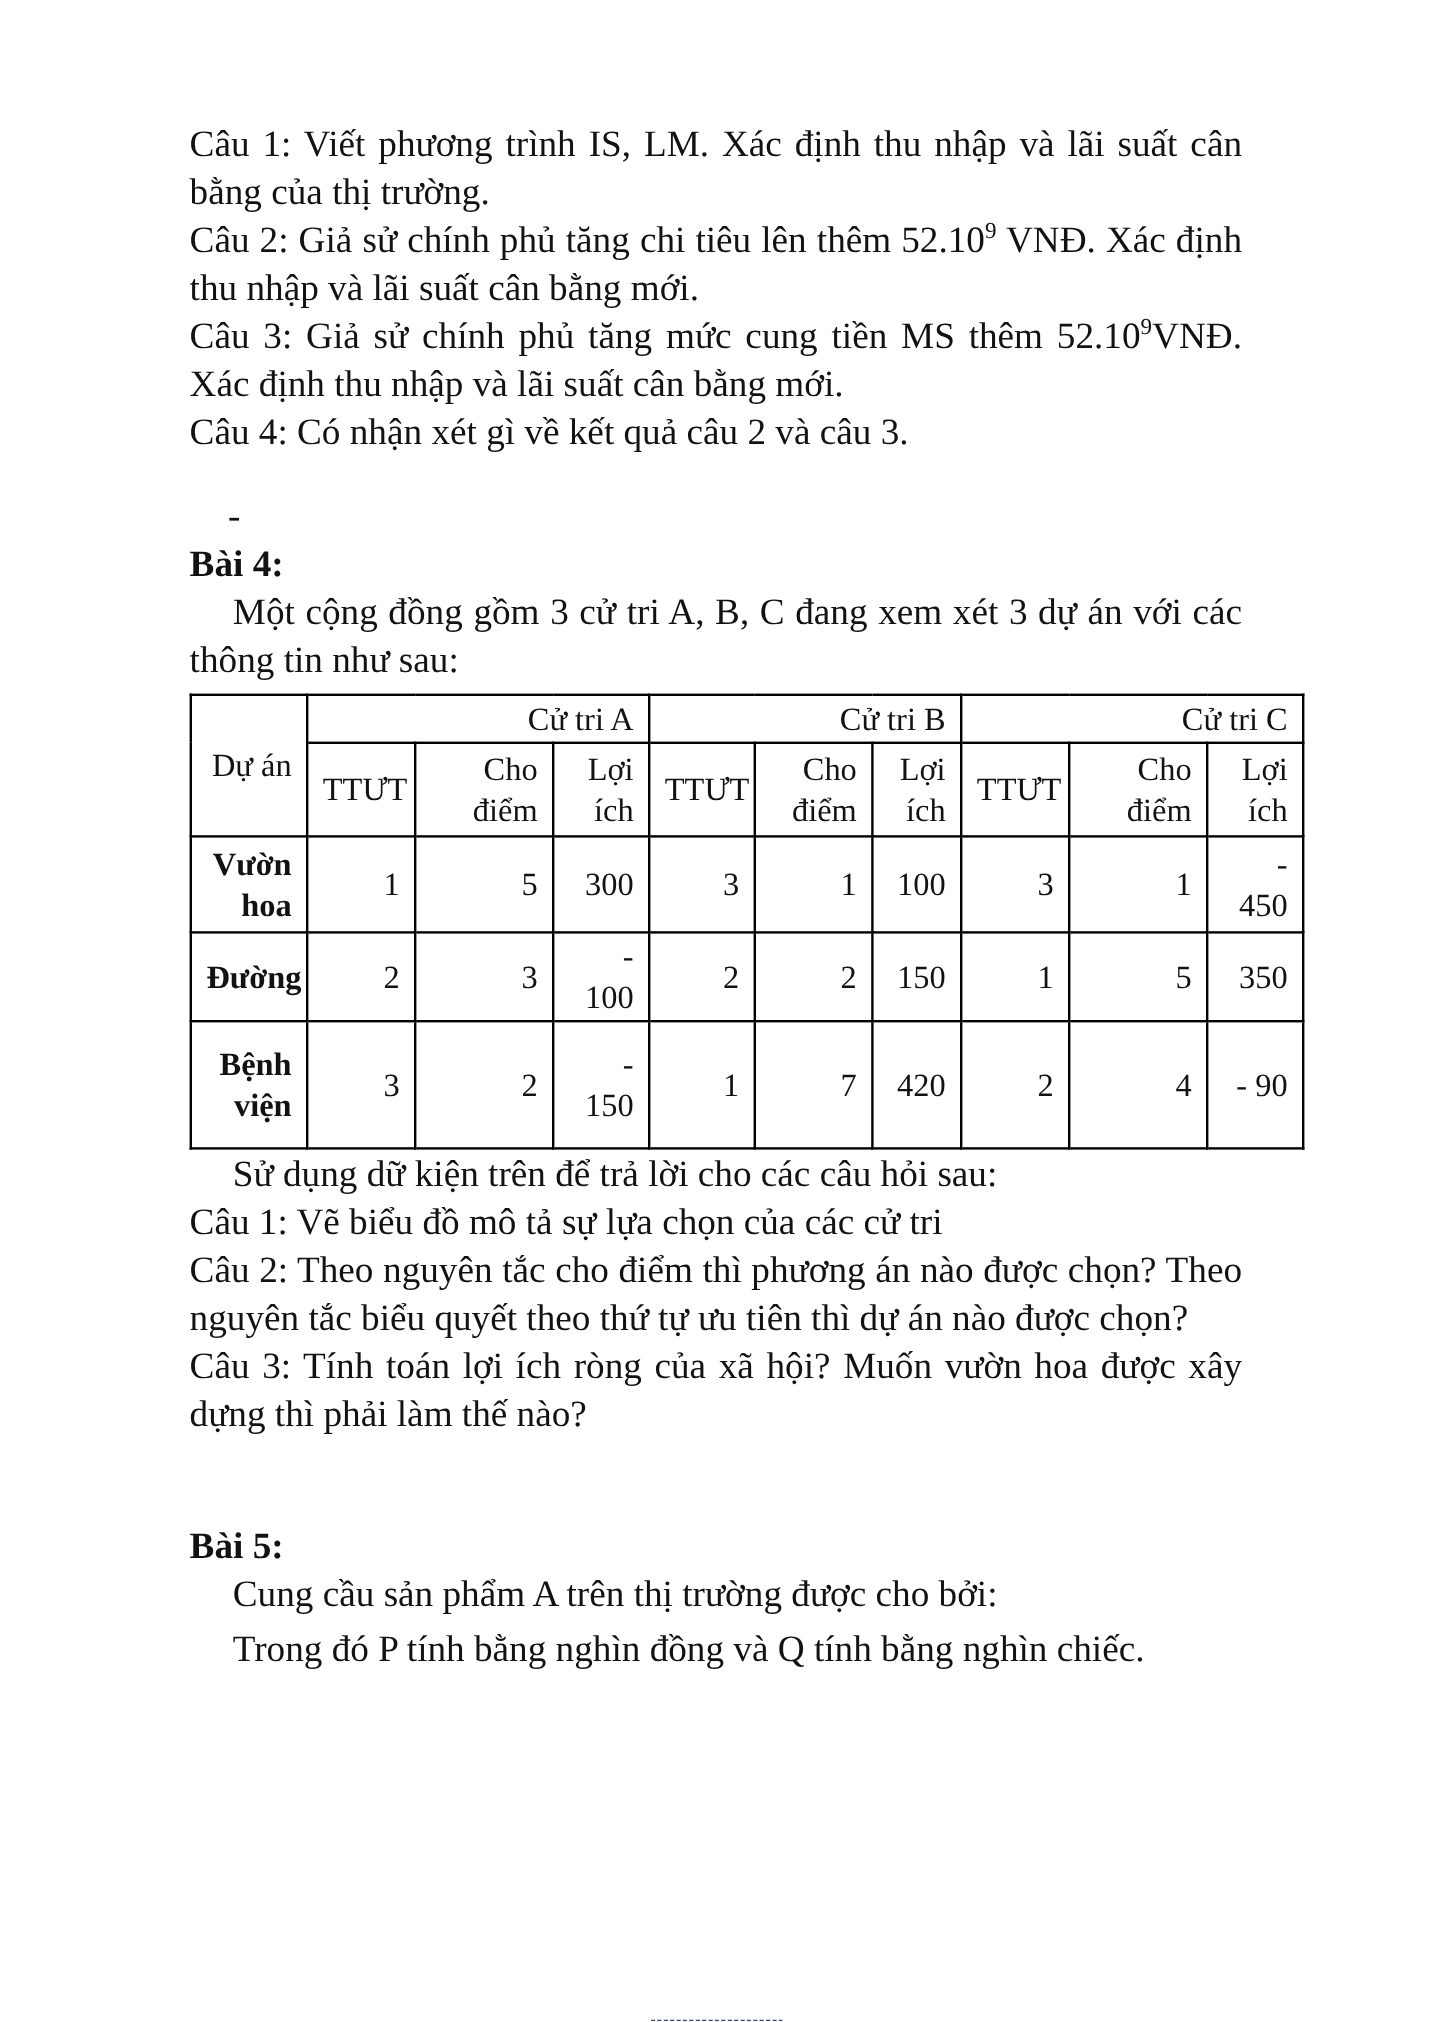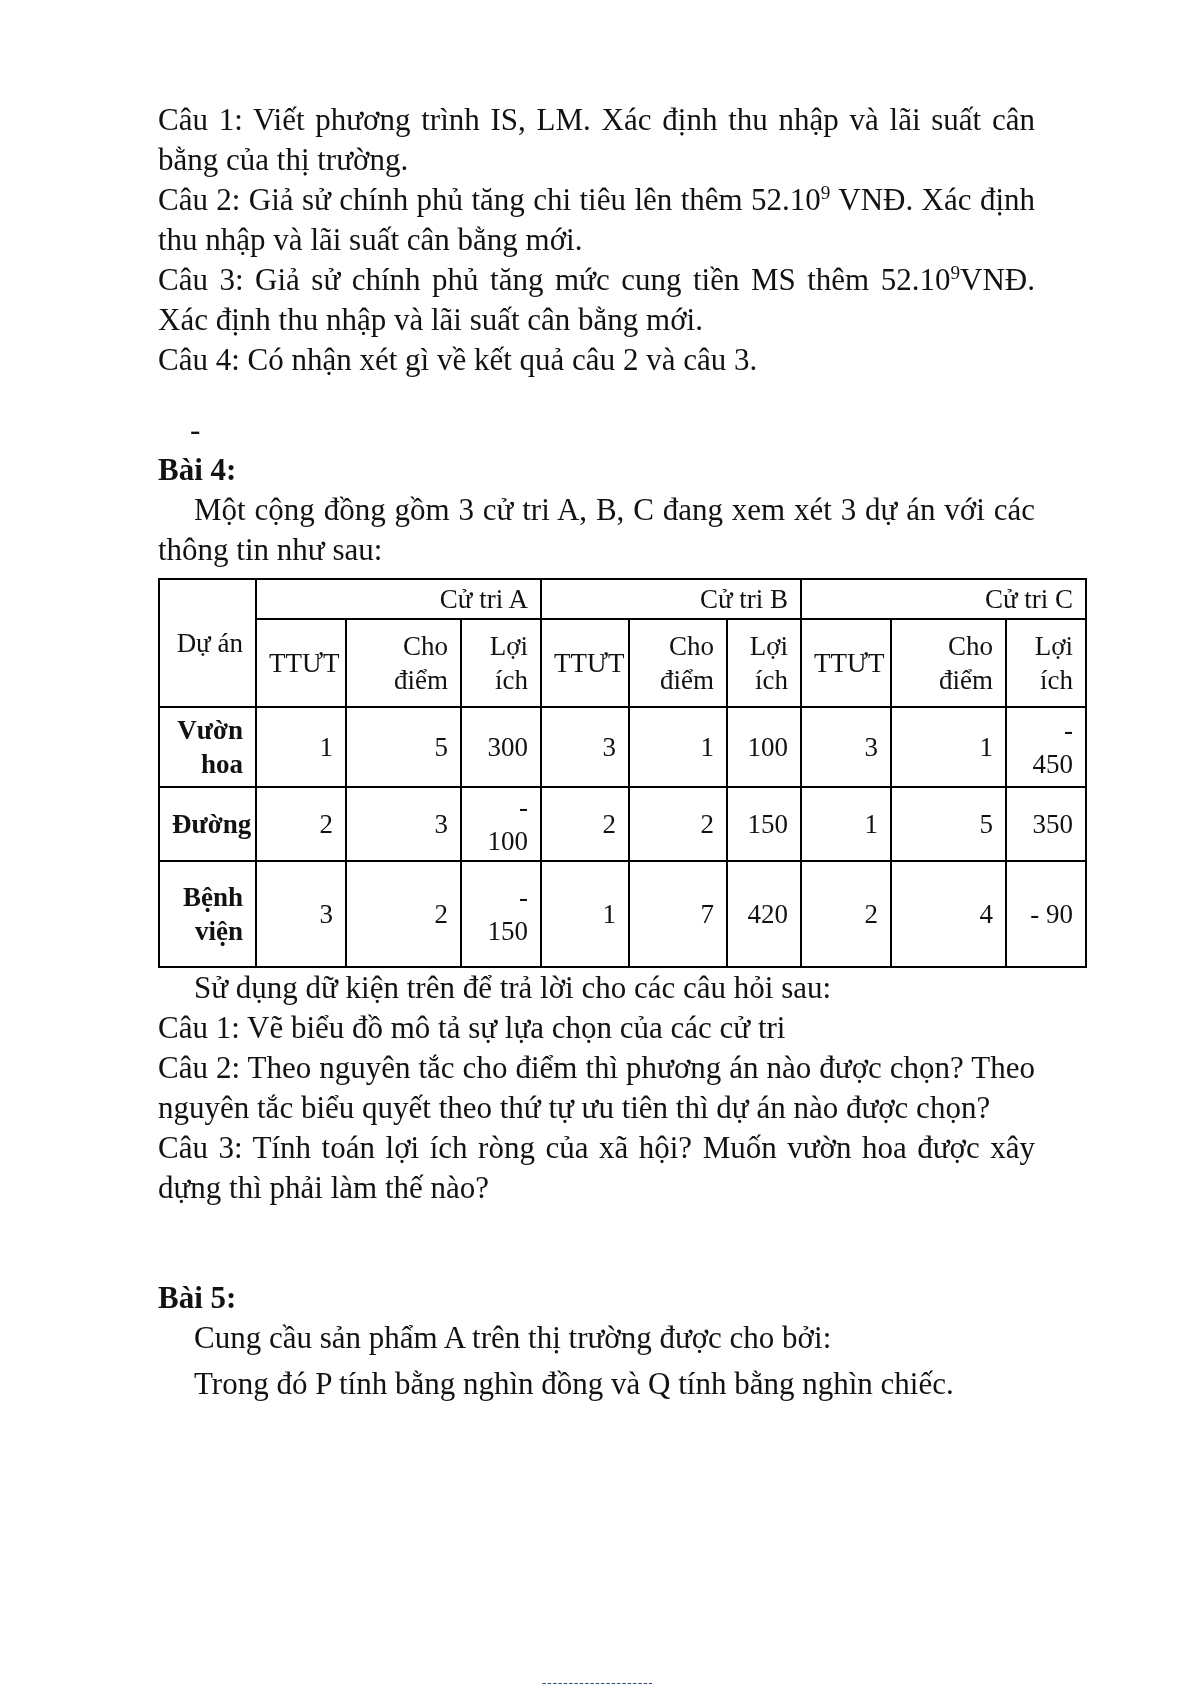--- a/index.html
+++ b/index.html
@@ -47,21 +47,21 @@
     text-align: right;
   }
   td.group { text-align: center; }
   td.corner { text-align: center; }
   td.sub-c { text-align: center; }
   td.sub-l { text-align: left; padding-left: 8px; border-radius: 27px; }
   td.rowlabel { font-weight: bold; text-align: center; padding: 2px 1px; }
   td.c { text-align: center; }
   td.r { text-align: right; padding-right: 6px; }
   tr.hr1 { height: 38px; }
-  tr.hr2 { height: 88px; }
+  tr.hr2 { height: 78px; }
   tr.r-vuon { height: 80px; }
   tr.r-duong { height: 46px; }
   tr.r-benh { height: 106px; }
 
   .footer-artifact {
     position: absolute;
     left: 542px;
     bottom: 0;
     height: 9px;
     width: 110px;

